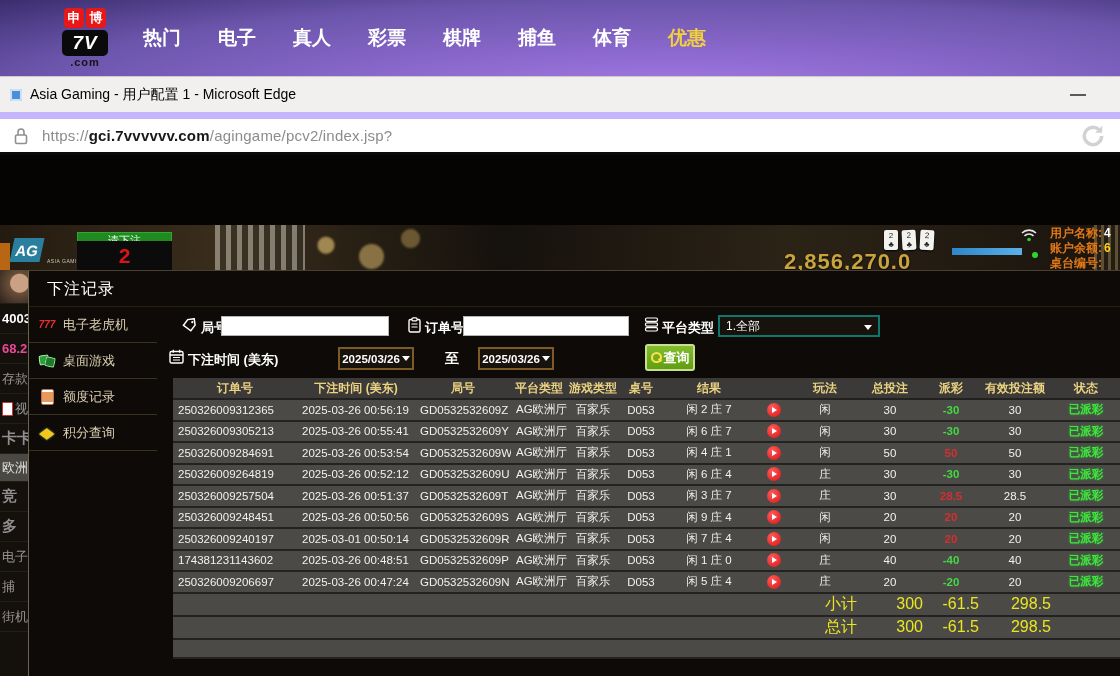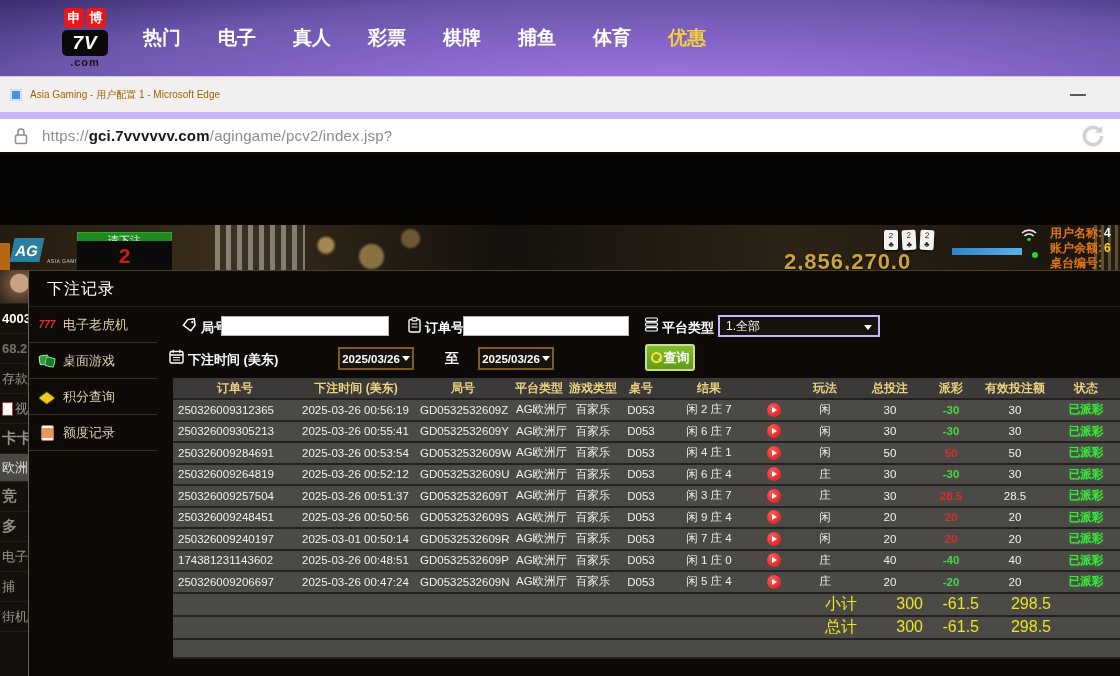--- a/index.html
+++ b/index.html
@@ -18,21 +18,21 @@
     font-size:19px; font-style:italic; display:flex; align-items:center; justify-content:center; margin-top:2px; letter-spacing:1px; }
   .logo-sub { font-size:11px; font-weight:bold; color:#141414; letter-spacing:1px; }
   .menu { display:flex; gap:37px; margin-left:35px; }
   .menu-item { font-size:19px; font-weight:bold; color:#fff; cursor:pointer; white-space:nowrap; }
   .menu-item.hl { color:#f3d03e; }
 
   
   .titlebar { position:absolute; left:0; top:76px; width:1120px; height:36px; background:#f1f0ee;
     border-top:1px solid #cdc9ce; display:flex; align-items:center; padding:0 10px; }
   .favicon { width:12px; height:12px; background:#4a90d9; border-radius:2px; margin-right:8px; box-shadow:inset 0 0 0 2px #cfe2f5; }
-  .wtitle { font-size:10px; color:#a16207; }
+  .wtitle { font-size:14px; color:#000000; }
   .minimize { margin-left:auto; margin-right:24px; width:16px; height:2px; background:#5a5a5a; cursor:pointer; }
 
   
   .urlbar { position:absolute; left:0; top:112px; width:1120px; height:43px; background:#fff;
     border-top:7px solid #c4b5fd; border-bottom:3px solid #0a0a0a; display:flex; align-items:center; }
   .lock { margin:0 13px; display:flex; }
   .url { font-size:15px; color:#8c8c8c; letter-spacing:.2px; cursor:text; }
   .url-host { color:#191919; font-weight:600; }
   .refresh { margin-left:auto; margin-right:14px; display:flex; cursor:pointer; }
 
@@ -71,21 +71,21 @@
   .acct-line b { color:#e07818; font-weight:bold; }
   .acct-line i { font-style:normal; color:#fff; margin-left:2px; }
   .acct-line .gold { color:#ffd21e; }
 
   
   .left-strip { position:absolute; left:0; top:115px; width:28px; height:406px; background:#14110d; overflow:hidden; }
   .ls-item { height:30px; display:flex; align-items:center; padding-left:2px; font-size:13px; color:#999;
     white-space:nowrap; overflow:hidden; border-bottom:1px solid #211d17; }
   .ls-avatar { height:34px; background:radial-gradient(circle at 70% 40%, #caa183 0 9px, #6a4f3a 10px, #2c211a 100%); }
   .ls-num { color:#fff; font-weight:bold; }
-  .ls-gold { color:#737373; font-weight:bold; }
+  .ls-gold { color:#ec4899; font-weight:bold; }
   .ls-dim { color:#9a938a; }
   .ls-dimbold { color:#8f8f8f; font-weight:bold; font-size:15px; }
   .ls-band { background:#4a4842; color:#e0e0da; height:28px; }
   .ls-card::before { content:""; display:inline-block; width:9px; height:12px; background:#fff; border:1px solid #c33;
     border-radius:1px; margin-right:2px; flex:none; }
 
   
   .panel { position:absolute; left:28px; top:115px; right:0; bottom:0; background:#0d0a07;
     border-left:1px solid #6e6250; border-top:1px solid #4a4032; }
   .panel-header { height:36px; line-height:36px; padding-left:18px; font-size:16px; color:#fff;
@@ -115,21 +115,21 @@
   .main { flex:1; position:relative; overflow:hidden; }
 
   
   .filters span.flabel { position:absolute; font-size:13px; font-weight:bold; color:#fff; white-space:nowrap; }
   .ficon { position:absolute; display:flex; }
   .f-round-input { position:absolute; left:64px; top:9px; width:168px; height:20px; background:#fff;
     border:1px solid #b5b5b5; font-size:12px; padding:0 4px; }
   .f-order-input { position:absolute; left:306px; top:9px; width:166px; height:20px; background:#fff;
     border:1px solid #b5b5b5; font-size:12px; padding:0 4px; }
   .f-select { position:absolute; left:561px; top:8px; width:162px; height:22px; background:#17120c;
-    border:2px solid #c4b5fd; color:#fff; font-size:12px; display:flex; align-items:center; padding-left:6px; cursor:pointer; }
+    border:2px solid #0f766e; color:#fff; font-size:12px; display:flex; align-items:center; padding-left:6px; cursor:pointer; }
   .f-select::after { content:""; position:absolute; right:6px; top:8px; border-top:5px solid #fff;
     border-left:4px solid transparent; border-right:4px solid transparent; }
   .f-date { position:absolute; top:40px; width:76px; height:23px; background:#17120c; border:2px solid #7d5a26;
     color:#fff; font-size:11.5px; font-weight:bold; display:flex; align-items:center; justify-content:center; gap:2px; cursor:pointer; }
   .f-date::after { content:""; border-top:5px solid #fff; border-left:4px solid transparent; border-right:4px solid transparent; }
   .f-to { position:absolute; left:288px; top:43px; font-size:14px; font-weight:bold; color:#fff; }
   .f-query { position:absolute; left:488px; top:37px; width:50px; height:27px; border:2px solid #c8df92; border-radius:3px;
     background:linear-gradient(#83bc2f,#619e13); color:#fff; font-size:13px; font-weight:bold;
     display:flex; align-items:center; justify-content:center; gap:2px; cursor:pointer; }
   .mag { width:11px; height:11px; position:relative; flex:none; }
@@ -261,26 +261,26 @@
         <aside class="sidebar" id="sidebar">
             <div class="side-item">
               <span class="sicon slot-777-icon"></span>
               <span>电子老虎机</span>
             </div>
             <div class="side-item">
               <span class="sicon table-games-icon"></span>
               <span>桌面游戏</span>
             </div>
             <div class="side-item">
+              <span class="sicon quota-document-icon"></span>
+              <span>额度记录</span>
+            </div>
+            <div class="side-item">
               <span class="sicon points-diamond-icon"></span>
               <span>积分查询</span>
-            </div>
-            <div class="side-item">
-              <span class="sicon quota-document-icon"></span>
-              <span>额度记录</span>
             </div>
           </aside>
         <div class="main">
 
           <div class="filters">
             <span class="ficon" style="left:25px; top:11px;">
               <svg width="15" height="15" viewBox="0 0 15 15">
                   <path d="M1.5 6.5 L6.5 1.5 L13 1.5 L13 8 L8 13 Z" fill="none" stroke="#fff" stroke-width="1.5" transform="rotate(-8 7 7)"></path>
                   <circle cx="10.3" cy="4.2" r="1.1" fill="#fff"></circle>
                 </svg>

